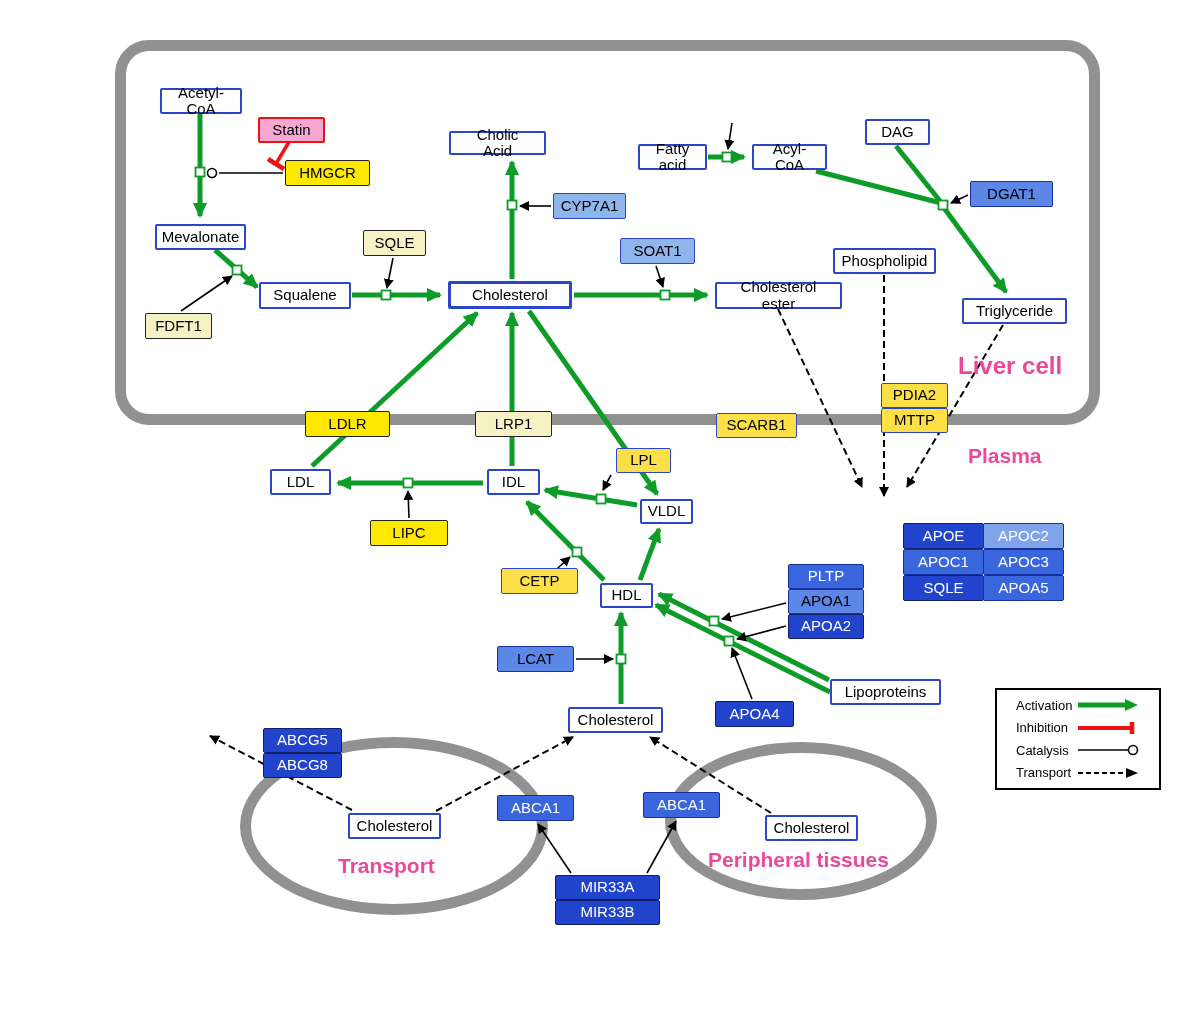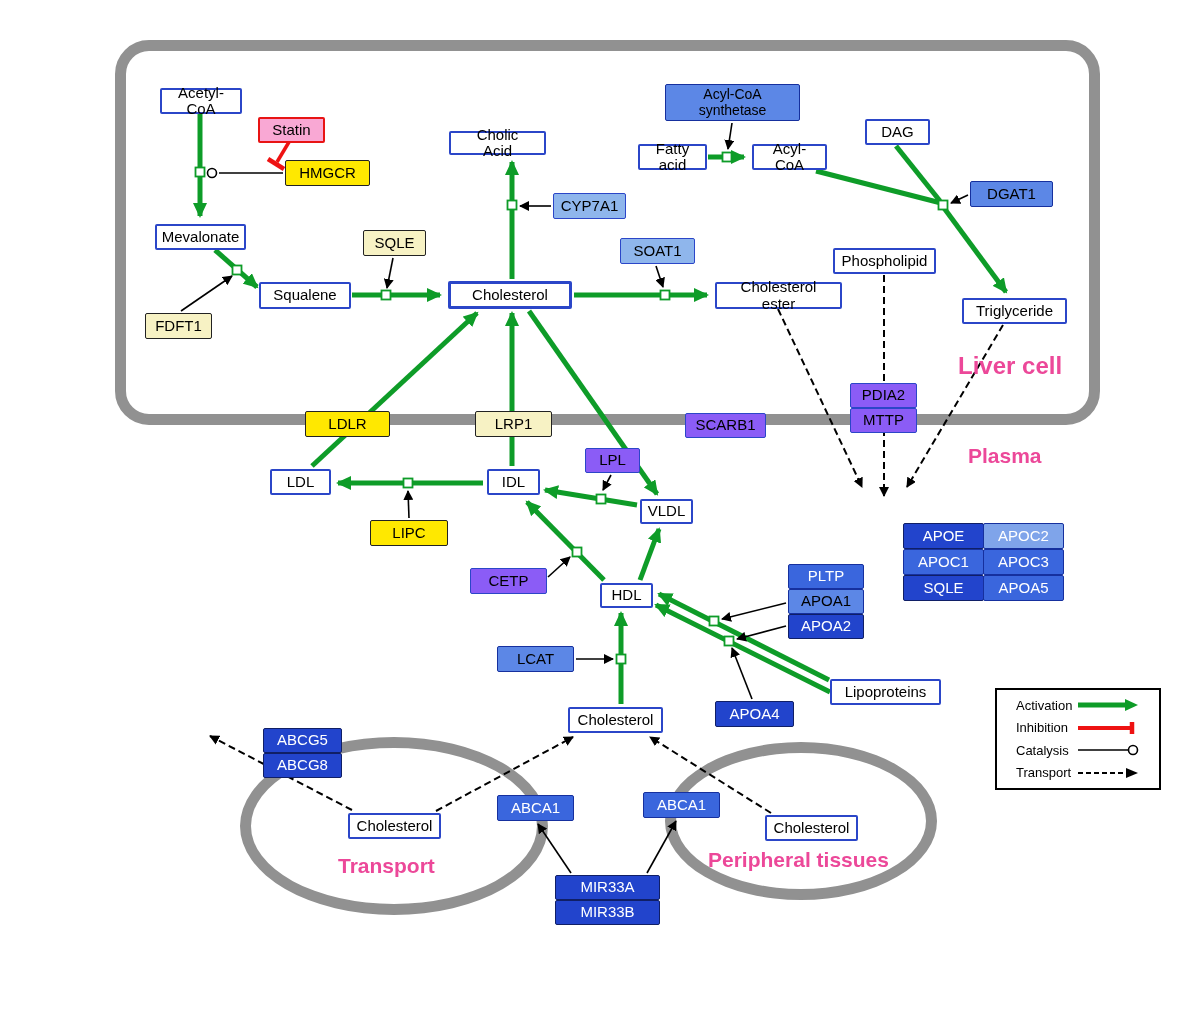--- a/index.html
+++ b/index.html
@@ -10,21 +10,21 @@
   .entero-membrane{left:240px;top:737px;width:308px;height:178px;}
   .periph-membrane{left:665px;top:742px;width:272px;height:158px;}
   svg.edges{position:absolute;left:0;top:0;}
   .node{position:absolute;box-sizing:border-box;display:flex;align-items:center;justify-content:center;
         text-align:center;font-size:15px;line-height:1.1;border-radius:2px;color:#000;padding:0 20px;}
   .w  {background:#fff;border:2px solid #2b46c8;}
   .wb {background:#fff;border:3px solid #2b46c8;}
   .y  {background:#ffe800;border:1.5px solid #222;}
   .py {background:#f7f2c4;border:1.5px solid #222;}
   .red{background:#f9a8d4;border:2.5px solid #e81414;}
-  .lb {background:#8b5cf6;border:1.5px solid #2b46c8;}
+  .lb {background:#fde047;border:1.5px solid #2b46c8;margin-left:31px;}
   .mlb{background:#8fb6ec;border:1.5px solid #2b46c8;}
   .mb {background:#5c87e6;border:1.5px solid #16309e;}
   .b  {background:#3a66dd;border:1.5px solid #16309e;color:#fff;}
   .b2 {background:#7fa4ea;border:1.5px solid #16309e;color:#fff;}
   .db {background:#2244cc;border:1.5px solid #101f66;color:#fff;}
   .sm {font-size:14px;}
   .region-label{position:absolute;color:#ec4899;font-weight:bold;}
   .legend{position:absolute;left:995px;top:688px;width:166px;height:102px;border:2.5px solid #000;
           box-sizing:border-box;padding:7px 19px;display:flex;flex-direction:column;justify-content:space-between;background:#fff;}
   .lrow{display:flex;align-items:center;justify-content:space-between;font-size:13px;color:#000;}
@@ -127,21 +127,20 @@
   <div class="node y" style="left:285px;top:160px;width:85px;height:26px">HMGCR</div>
   <div class="node w" style="left:155px;top:224px;width:91px;height:26px">Mevalonate</div>
   <div class="node py" style="left:363px;top:230px;width:63px;height:26px">SQLE</div>
   <div class="node py" style="left:145px;top:313px;width:67px;height:26px">FDFT1</div>
   <div class="node w" style="left:259px;top:282px;width:92px;height:27px">Squalene</div>
   <div class="node wb" style="left:448px;top:281px;width:124px;height:28px">Cholesterol</div>
   <div class="node w" style="left:449px;top:131px;width:97px;height:24px">Cholic Acid</div>
   <div class="node mlb" style="left:553px;top:193px;width:73px;height:26px">CYP7A1</div>
   <div class="node mlb" style="left:620px;top:238px;width:75px;height:26px">SOAT1</div>
   <div class="node w" style="left:715px;top:282px;width:127px;height:27px">Cholesterol ester</div>
-  <div class="node mb sm" style="left:665px;top:84px;width:135px;height:37px">Acyl-CoA synthetase</div>
   <div class="node w" style="left:638px;top:144px;width:69px;height:26px">Fatty acid</div>
   <div class="node w" style="left:752px;top:144px;width:75px;height:26px">Acyl-CoA</div>
   <div class="node w" style="left:865px;top:119px;width:65px;height:26px">DAG</div>
   <div class="node mb" style="left:970px;top:181px;width:83px;height:26px">DGAT1</div>
   <div class="node w" style="left:833px;top:248px;width:103px;height:26px">Phospholipid</div>
   <div class="node w" style="left:962px;top:298px;width:105px;height:26px">Triglyceride</div>
   <div class="node lb" style="left:850px;top:383px;width:67px;height:25px">PDIA2</div>
   <div class="node lb" style="left:850px;top:408px;width:67px;height:25px">MTTP</div>
 
   <div class="node y" style="left:305px;top:411px;width:85px;height:26px">LDLR</div>

